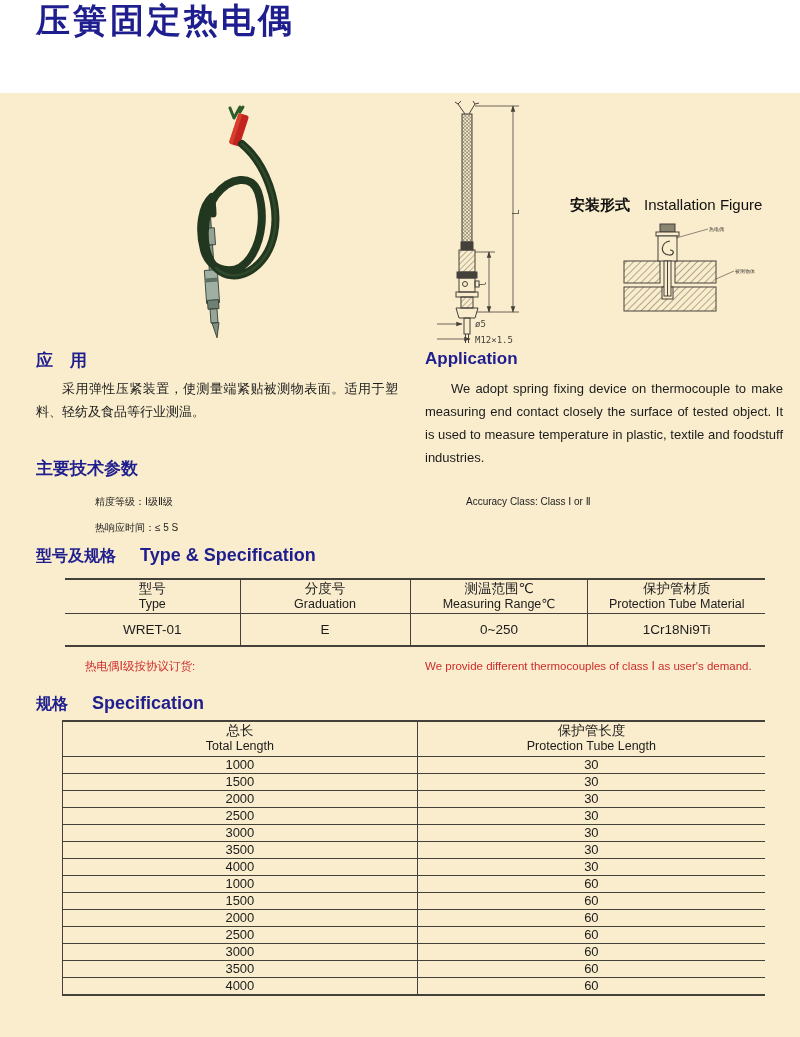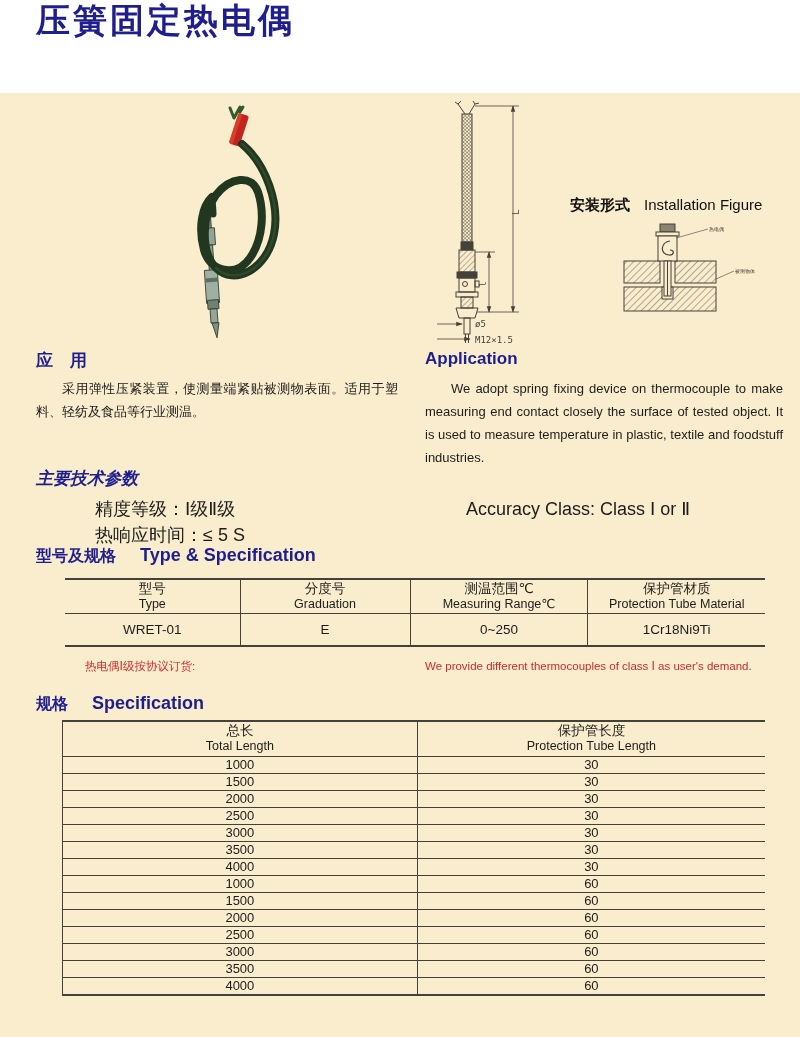--- a/index.html
+++ b/index.html
@@ -18,21 +18,21 @@
   }
   .hdr{position:absolute;top:0;left:0;width:800px;height:93px;background:#fff;}
   .title-zh{position:absolute;left:36px;top:-2px;font-size:34px;font-weight:bold;color:var(--navy);letter-spacing:3px;}
   .title-en{position:absolute;left:36px;top:38px;font-size:30px;font-weight:bold;font-style:italic;color:var(--navy);letter-spacing:1px;}
   .content{position:absolute;top:93px;left:0;width:800px;height:944px;background:var(--beige);}
   .abs{position:absolute;}
   .h-blue{font-weight:bold;color:var(--navy);font-size:17px;}
   .h-sec-zh{font-weight:bold;color:var(--navy);font-size:16px;}
   .h-sec-en{font-weight:bold;color:var(--navy);font-size:18px;margin-left:24px;}
   .body-txt{font-size:13px;line-height:1.78;text-align:justify;text-indent:2em;}
-  .param-line{font-size:18px;line-height:1.85;}
+  .param-line{font-size:10px;line-height:1.85;}
   table{border-collapse:collapse;table-layout:fixed;}
   .t1{position:absolute;left:65px;top:485px;width:700px;}
   .t1 thead tr{border-top:2px solid var(--line);border-bottom:1.5px solid var(--line);height:34px;}
   .t1 tbody tr{border-bottom:2px solid var(--line);height:33px;}
   .t1 th,.t1 td{text-align:center;vertical-align:middle;font-weight:normal;padding:0;}
   .t1 th+th,.t1 td+td{border-left:1px solid var(--line);}
   .th-zh{font-size:13.5px;line-height:16px;}
   .th-en{font-size:12.5px;line-height:15px;}
   .t1 td{font-size:13.5px;}
   .note{font-size:11.5px;color:var(--red);}
@@ -160,21 +160,21 @@
         <text x="125" y="52">被测物体</text>
       </g>
     </svg>
 
     <div class="abs h-blue" style="left:36px;top:256px;">应　用</div>
     <div class="abs body-txt" style="left:36px;top:284px;width:362px;">采用弹性压紧装置，使测量端紧贴被测物表面。适用于塑料、轻纺及食品等行业测温。</div>
 
     <div class="abs h-blue" style="left:425px;top:256px;">Application</div>
     <div class="abs body-txt" style="left:425px;top:284px;width:358px;">We adopt spring fixing device on thermocouple to make measuring end contact closely the surface of tested object. It is used to measure temperature in plastic, textile and foodstuff industries.</div>
 
-    <div class="abs h-blue" style="left:36px;top:374px;font-style:italic;">主要技术参数</div>
+    <div class="abs h-blue" style="left:36px;top:364px;">主要技术参数</div>
     <div class="abs param-line" style="left:95px;top:400px;">精度等级：Ⅰ级Ⅱ级</div>
     <div class="abs param-line" style="left:95px;top:426px;">热响应时间：≤ 5 S</div>
 
     <div class="abs param-line" style="left:466px;top:400px;">Accuracy Class: Class Ⅰ or Ⅱ</div>
 
     <div class="abs" style="left:36px;top:452px;">
       <span class="h-sec-zh">型号及规格</span><span class="h-sec-en">Type &amp; Specification</span>
     </div>
 
     <table class="t1">

